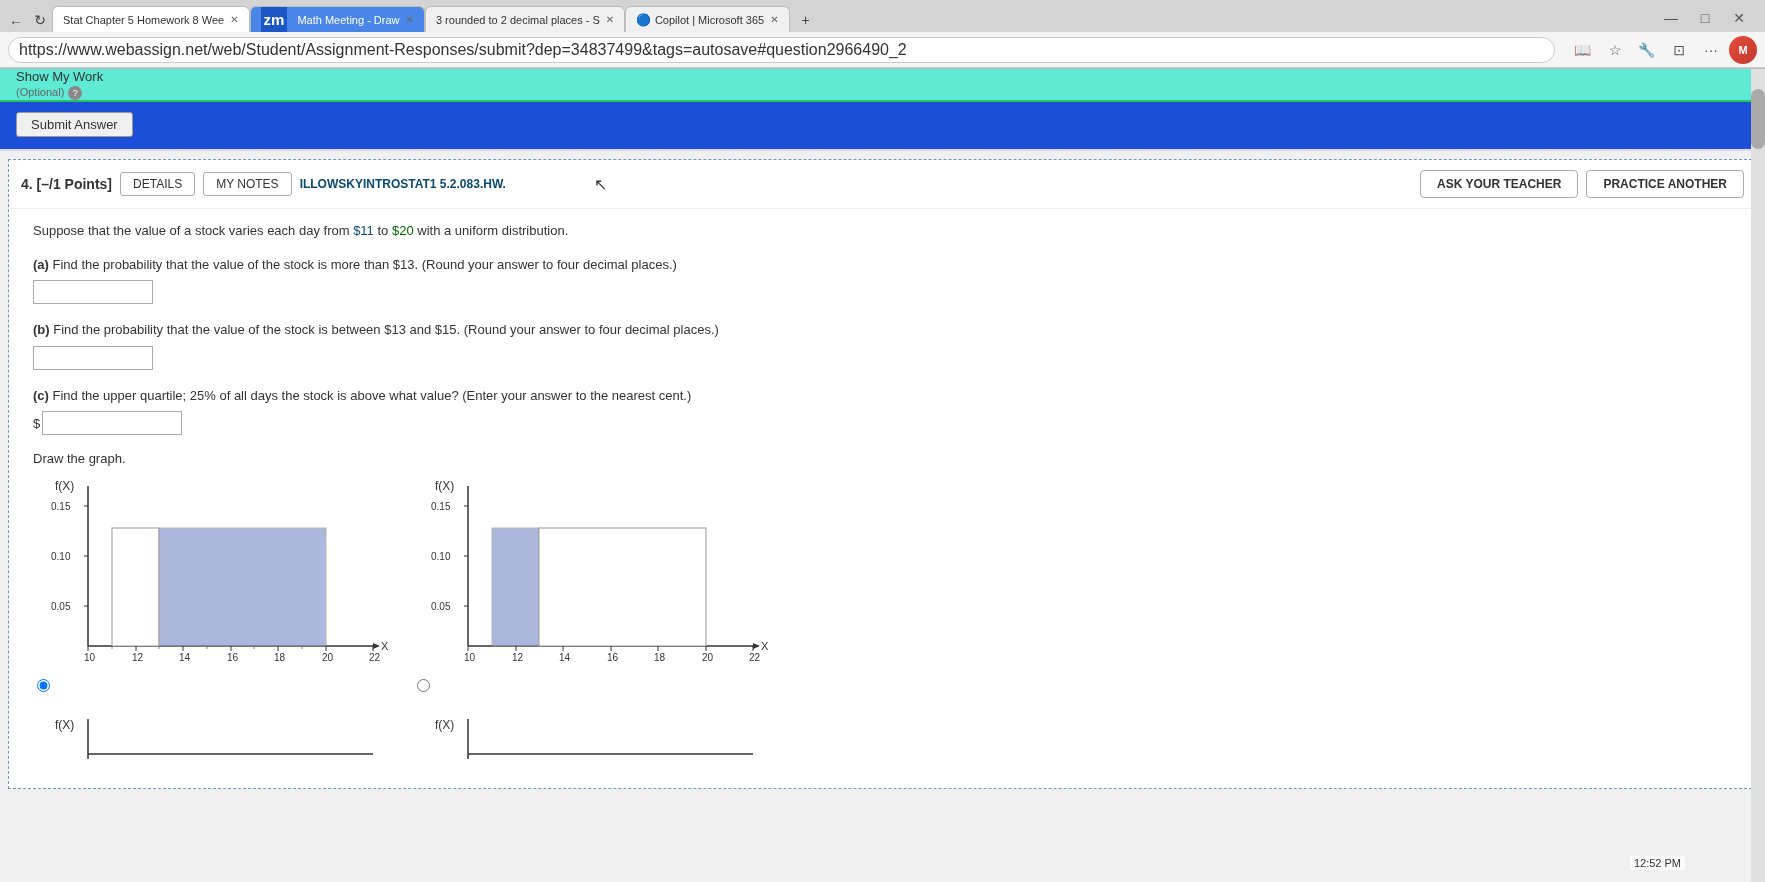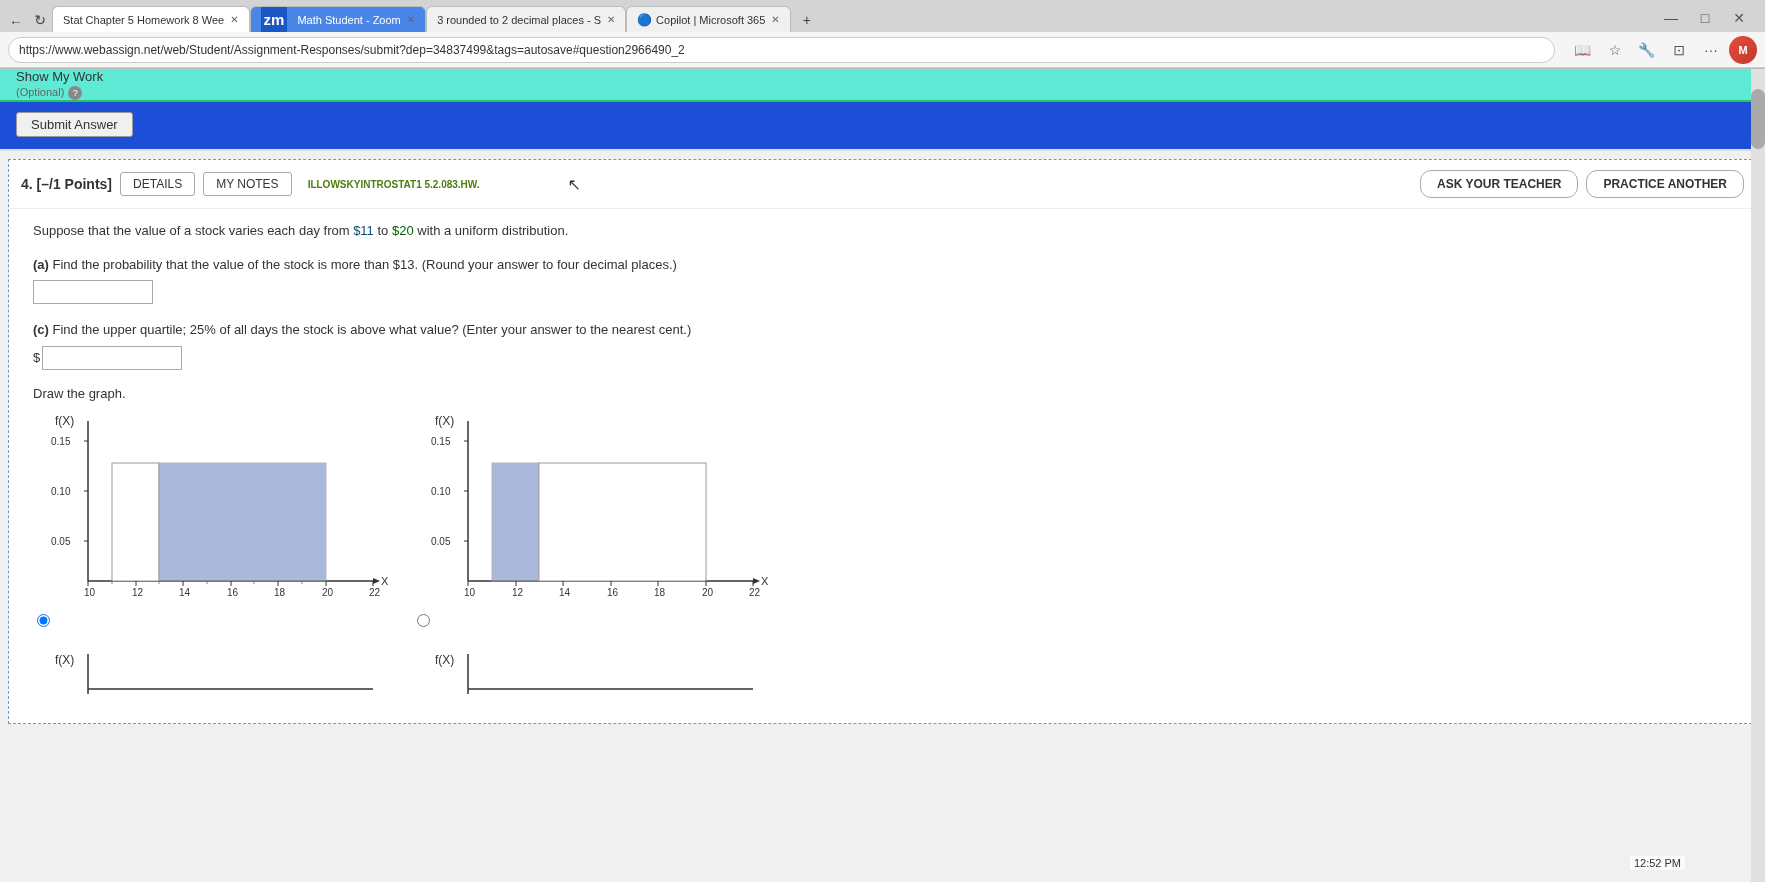--- a/index.html
+++ b/index.html
@@ -95,21 +95,21 @@
       justify-content: center;
       border-radius: 4px;
     }
 
     .address-bar {
       flex: 1;
       height: 26px;
       border: 1px solid #ccc;
       border-radius: 13px;
       padding: 0 10px;
-      font-size: 12px;
+      font-size: 16px;
       background: white;
       color: #333;
     }
 
     .nav-right-icons {
       display: flex;
       gap: 4px;
       margin-left: 8px;
     }
 
@@ -225,36 +225,35 @@
       padding: 4px 12px;
       border: 1px solid #aaa;
       border-radius: 3px;
       background: white;
       cursor: pointer;
       font-size: 12px;
       color: #333;
     }
 
     .textbook-ref {
-      font-size: 10px;
-      color: #4d7c0f;
+      font-size: 12px;
+      color: #0c4a6e;
       font-weight: bold;
-      margin-left: 8px;
     }
 
     .question-actions {
       margin-left: auto;
       display: flex;
       gap: 8px;
     }
 
     .ask-teacher-btn, .practice-btn {
       padding: 6px 16px;
       border: 1px solid #aaa;
-      border-radius: 11px;
+      border-radius: 4px;
       background: white;
       cursor: pointer;
       font-size: 12px;
       color: #333;
       font-weight: bold;
     }
 
     .question-body {
       padding: 12px 24px 16px 24px;
     }
@@ -355,21 +354,21 @@
     <button class="nav-btn">←</button>
     <button class="nav-btn">↻</button>
 
     <div class="tab active">
       <span>Stat Chapter 5 Homework 8 Wee</span>
       <span class="tab-close">✕</span>
     </div>
 
     <div class="tab tab-zoom">
       <span class="tab-icon">zm</span>
-      <span>Math Student - Zoom</span>
+      <span>Math Meeting - Draw</span>
       <span class="tab-close">✕</span>
     </div>
 
     <div class="tab">
       <span>3 rounded to 2 decimal places - S</span>
       <span class="tab-close">✕</span>
     </div>
 
     <div class="tab">
       <span style="margin-right:4px; color: #0078d4; font-size:12px;">🔵</span>
@@ -436,20 +435,26 @@
         Suppose that the value of a stock varies each day from <span class="highlight-red">$11</span> to <span class="highlight-green">$20</span> with a uniform distribution.
       </p>
 
       <div class="sub-question">
         <p class="sub-question-text">
           <strong>(a)</strong> Find the probability that the value of the stock is more than <span class="highlight-red">$13</span>. (Round your answer to four decimal places.)
         </p>
         <input class="answer-input" type="text" value="" style="">
       </div>
 
+      <div class="sub-question">
+        <p class="sub-question-text">
+          <strong>(b)</strong> Find the probability that the value of the stock is between <span class="highlight-red">$13</span> and <span class="highlight-green">$15</span>. (Round your answer to four decimal places.)
+        </p>
+        <input class="answer-input" type="text" value="" style="">
+      </div>
 
       <div class="sub-question">
         <p class="sub-question-text">
           <strong>(c)</strong> Find the upper quartile; 25% of all days the stock is above what value? (Enter your answer to the nearest cent.)
         </p>
         <div class="currency-input-wrapper">
           <span class="currency-symbol">$</span>
           <input class="answer-input" style="width: 140px;" type="text" value="">
         </div>
       </div>

